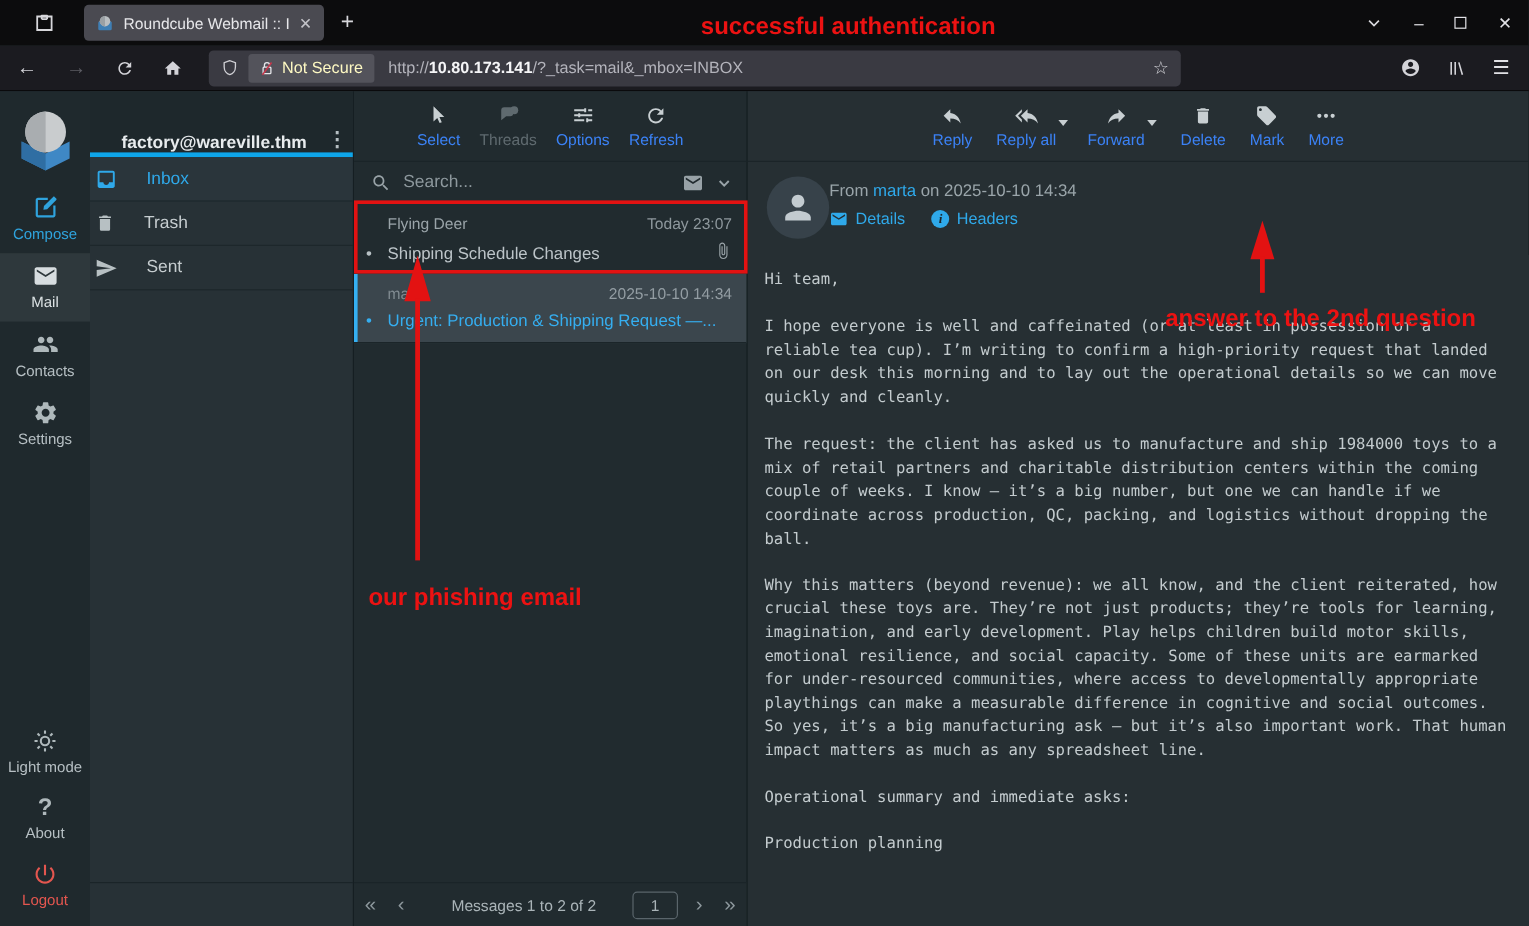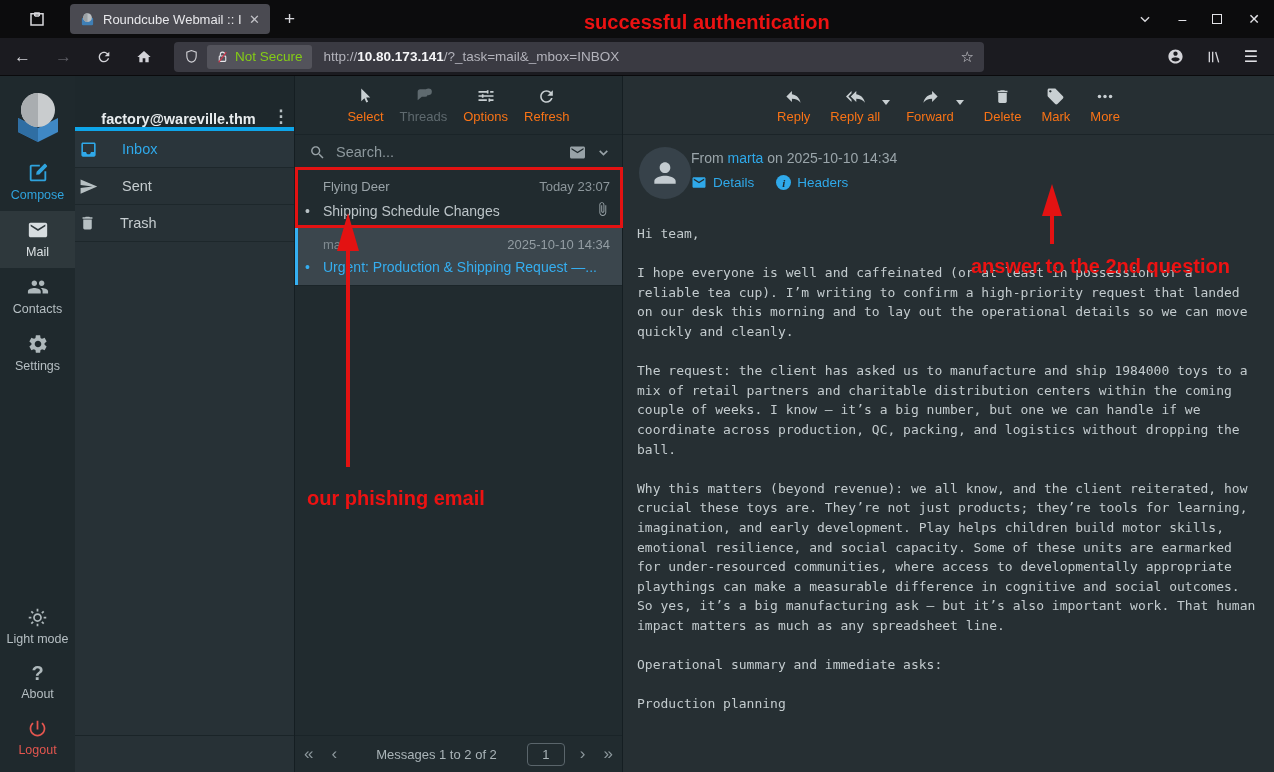--- a/index.html
+++ b/index.html
@@ -16,21 +16,21 @@
   .newtab { color:#d7d7db; font-size:19px; margin-left:14px; }
   .titlebar-right { margin-left:auto; display:flex; align-items:center; gap:26px; margin-right:14px; color:#d7d7db; }
   .winbtn { font-size:14px; color:#e3e3e7; }
   .maxbox { width:10px; height:10px; border:1.5px solid #e3e3e7; display:inline-block; }
 
   .navbar { position:absolute; left:0; top:38px; width:1274px; height:38px; background:#1b1b20; display:flex; align-items:center; border-bottom:1px solid #0a0a0c; }
   .navicons { display:flex; align-items:center; gap:24px; margin-left:14px; color:#d3d3d8; font-size:17px; }
   .nav-fwd { color:#5c5c63; }
   .urlbar { display:flex; align-items:center; height:30px; background:#3a3a42; border-radius:4px; margin-left:22px; width:810px; padding:0 10px; }
   .chip { display:flex; align-items:center; gap:6px; background:#53535b; border-radius:3px; height:24px; padding:0 9px; margin-left:8px; }
-  .chip span { color:#84cc16; font-size:13.5px; }
+  .chip span { color:#fef9c3; font-size:13.5px; }
   .urltext { margin-left:12px; font-size:13.5px; color:#b3b3bb; white-space:nowrap; overflow:hidden; flex:1; }
   .urltext .host { color:#f5f5f7; font-weight:bold; }
   .star { color:#cfcfd4; font-size:15px; margin-left:8px; }
   .nav-right { display:flex; align-items:center; gap:22px; margin-left:auto; margin-right:16px; color:#d3d3d8; }
   .hamburger { font-size:16px; color:#e0e0e4; }
 
   
   .app { position:absolute; left:0; top:76px; width:1274px; height:696px; display:flex; }
 
   
@@ -53,21 +53,21 @@
   .kebab { width:26px; color:#b6bfc3; font-size:17px; font-weight:bold; text-align:center; }
   .frow { height:37px; display:flex; align-items:center; gap:24px; padding-left:4px; border-bottom:1px solid #1d272b; color:#c6cdd0; font-size:14.5px; }
   .frow svg { fill:#b7c0c3; }
   .frow.sel { background:#2a353b; color:#2fa9ea; }
   .frow.sel svg { fill:#2fa9ea; }
   .ffoot { margin-top:auto; height:37px; border-top:1px solid #1a2428; }
 
   
   .listcol { width:328px; background:#212b2f; flex-shrink:0; display:flex; flex-direction:column; border-right:1px solid #151e22; position:relative; }
   .ltoolbar { height:59px; display:flex; align-items:center; justify-content:center; gap:16px; border-bottom:1px solid #1a2428; }
-  .tbtn { display:flex; flex-direction:column; align-items:center; gap:3px; color:#f97316; font-size:13px; position:relative; }
+  .tbtn { display:flex; flex-direction:column; align-items:center; gap:3px; color:#3b82f6; font-size:13px; position:relative; }
   .tbtn svg { fill:#c8cfd2; }
   .tbtn.disabled { color:#5f6a6f; } .tbtn.disabled svg { fill:#5f6a6f; }
   .caret { position:absolute; right:-10px; top:13px; width:0; height:0; border-left:4px solid transparent; border-right:4px solid transparent; border-top:5px solid #c8cfd2; }
   .searchbar { height:35px; display:flex; align-items:center; padding:0 12px 0 14px; border-bottom:1px solid #1a2428; gap:10px; }
   .searchbar svg { fill:#98a2a7; flex-shrink:0; }
   .searchbar input { flex:1; background:transparent; border:none; outline:none; color:#c6cdd0; font-size:14.5px; font-family:"Liberation Sans",sans-serif; }
   .searchbar input::placeholder { color:#8d989d; opacity:1; }
   .mrow { height:58px; padding:9px 12px 0 10px; border-bottom:1px solid #1b2529; position:relative; }
   .mrow .l1 { display:flex; font-size:13px; color:#9aa4a9; padding-left:18px; }
   .mrow .l1 .mdate { margin-left:auto; color:#8d979c; }
@@ -240,30 +240,30 @@
         <span class="acct">factory@wareville.thm</span>
         <span class="kebab">⋮</span>
       </div>
       <div class="frow sel">
         <svg width="19" height="19" viewBox="0 0 24 24">
             <path d="M19 3H5c-1.1 0-2 .9-2 2v14c0 1.1.9 2 2 2h14c1.1 0 2-.9 2-2V5c0-1.1-.9-2-2-2zm0 12h-4c0 1.66-1.35 3-3 3s-3-1.34-3-3H5V5h14v10z"></path>
           </svg>
         <span>Inbox</span>
       </div>
       <div class="frow">
+        <svg width="17" height="18" viewBox="0 0 24 24">
+            <path d="M6 19c0 1.1.9 2 2 2h8c1.1 0 2-.9 2-2V7H6v12zM19 4h-3.5l-1-1h-5l-1 1H5v2h14V4z"></path>
+          </svg>
+        <span>Trash</span>
+      </div>
+      <div class="frow">
         <svg width="19" height="19" viewBox="0 0 24 24">
             <path d="M2.01 21 23 12 2.01 3 2 10l15 2-15 2z"></path>
           </svg>
         <span>Sent</span>
-      </div>
-      <div class="frow">
-        <svg width="17" height="18" viewBox="0 0 24 24">
-            <path d="M6 19c0 1.1.9 2 2 2h8c1.1 0 2-.9 2-2V7H6v12zM19 4h-3.5l-1-1h-5l-1 1H5v2h14V4z"></path>
-          </svg>
-        <span>Trash</span>
       </div>
       <div class="ffoot"></div>
     </div>
 
     <div class="listcol">
       <div class="ltoolbar">
         <div class="tbtn">
           <svg width="18" height="20" viewBox="0 0 24 24">
               <path fill="#c8cfd2" d="M7 2v17l4.2-4 2.6 5.8 2.4-1.1-2.6-5.7H19z"></path>
             </svg>

